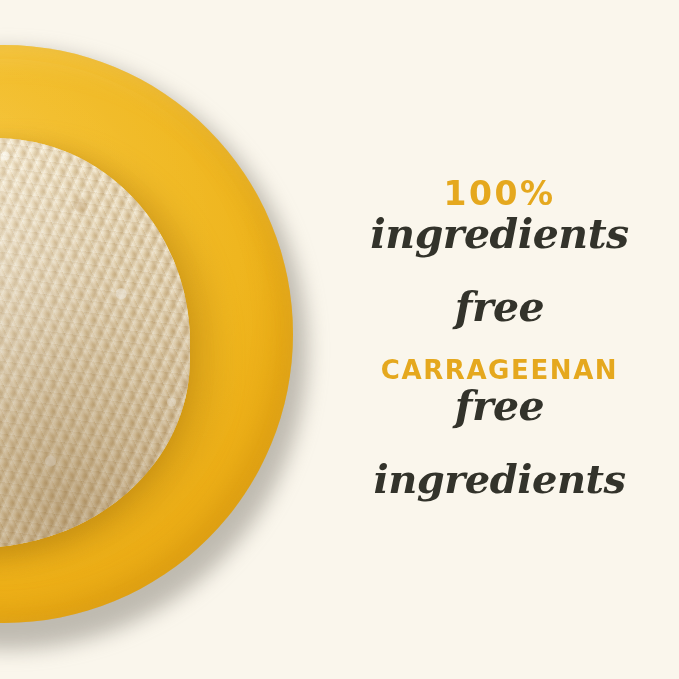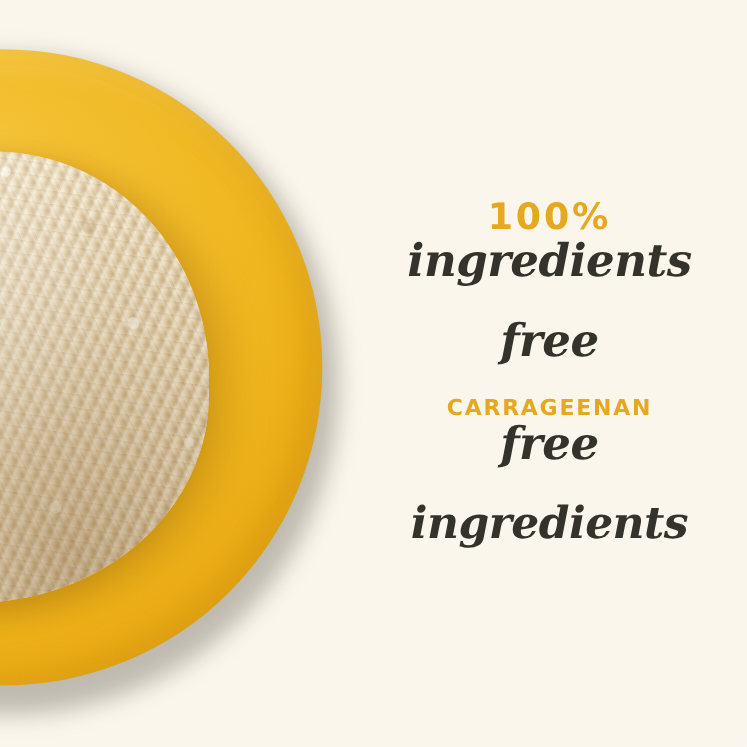--- a/index.html
+++ b/index.html
@@ -200,21 +200,21 @@
     display: block;
     color: #e5a81e;
     font-family: "DejaVu Sans", sans-serif;
     font-weight: 700;
     font-size: 33px;
     letter-spacing: 2.5px;
     line-height: 1.02;
     white-space: nowrap;
   }
   .claim-cap.small {
-    font-size: 20px;
+    font-size: 26px;
     letter-spacing: 1.6px;
   }
 
   .claim-script {
     display: block;
     color: #33332b;
     font-family: "DejaVu Serif", serif;
     font-style: italic;
     font-weight: 700;
     font-size: 41px;

